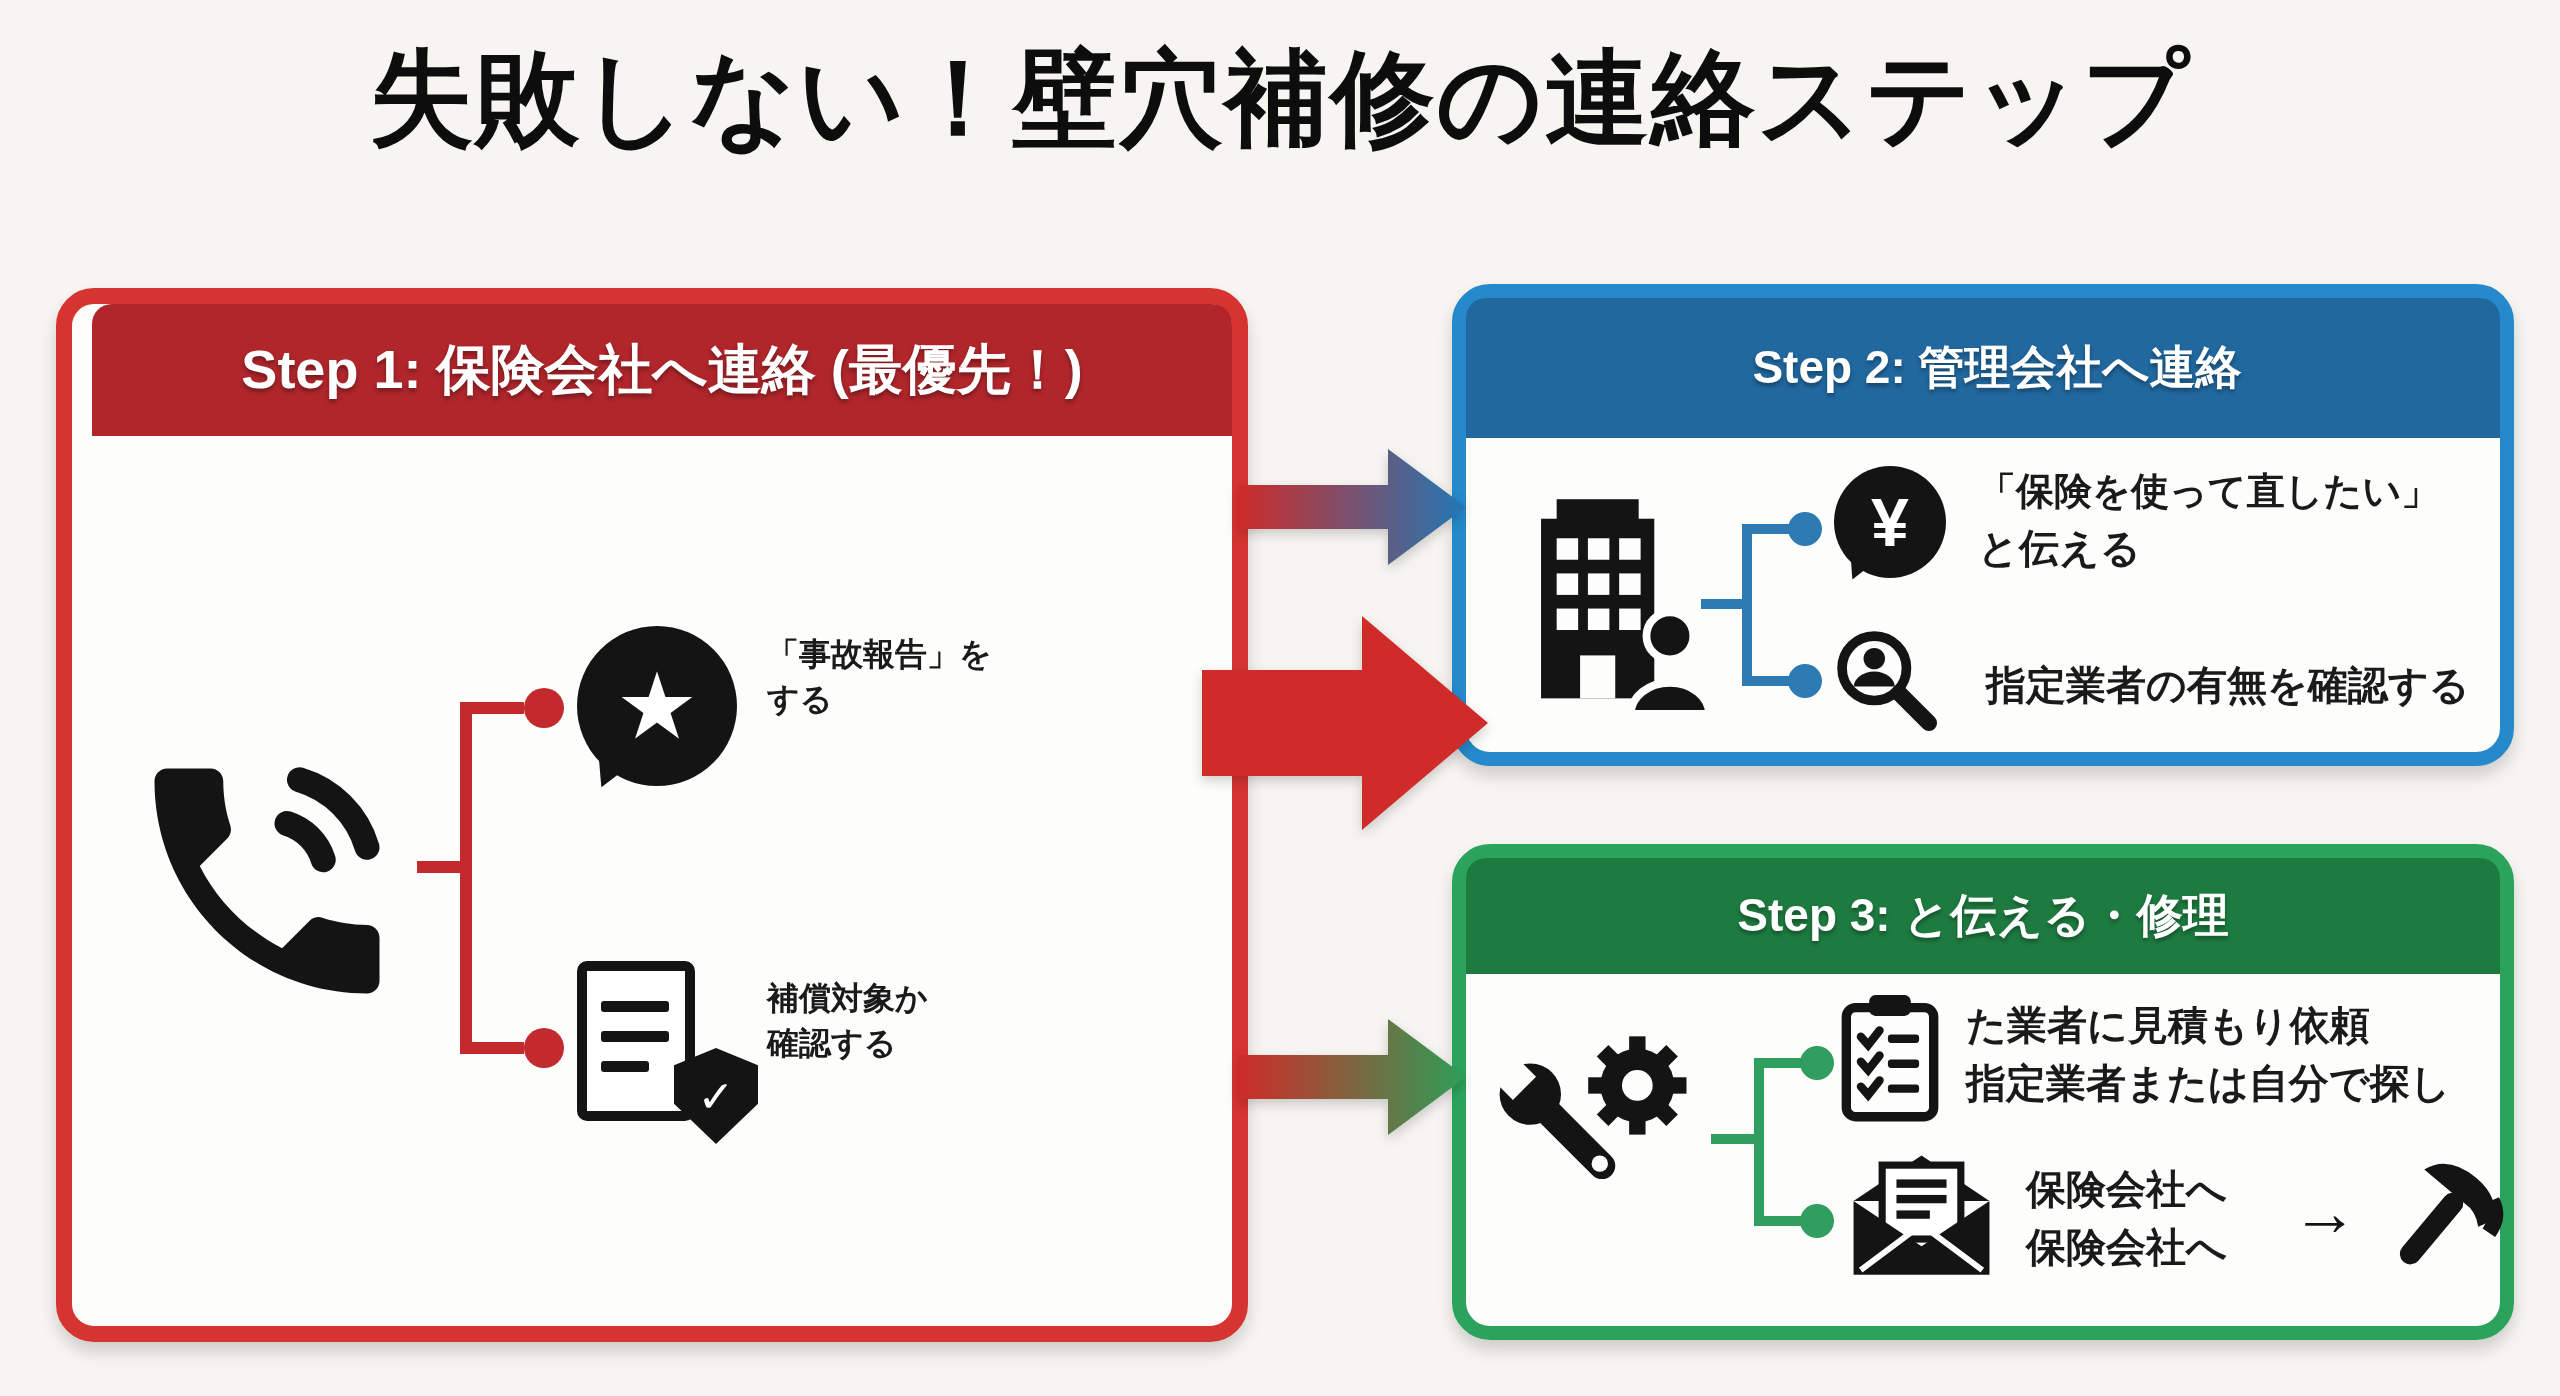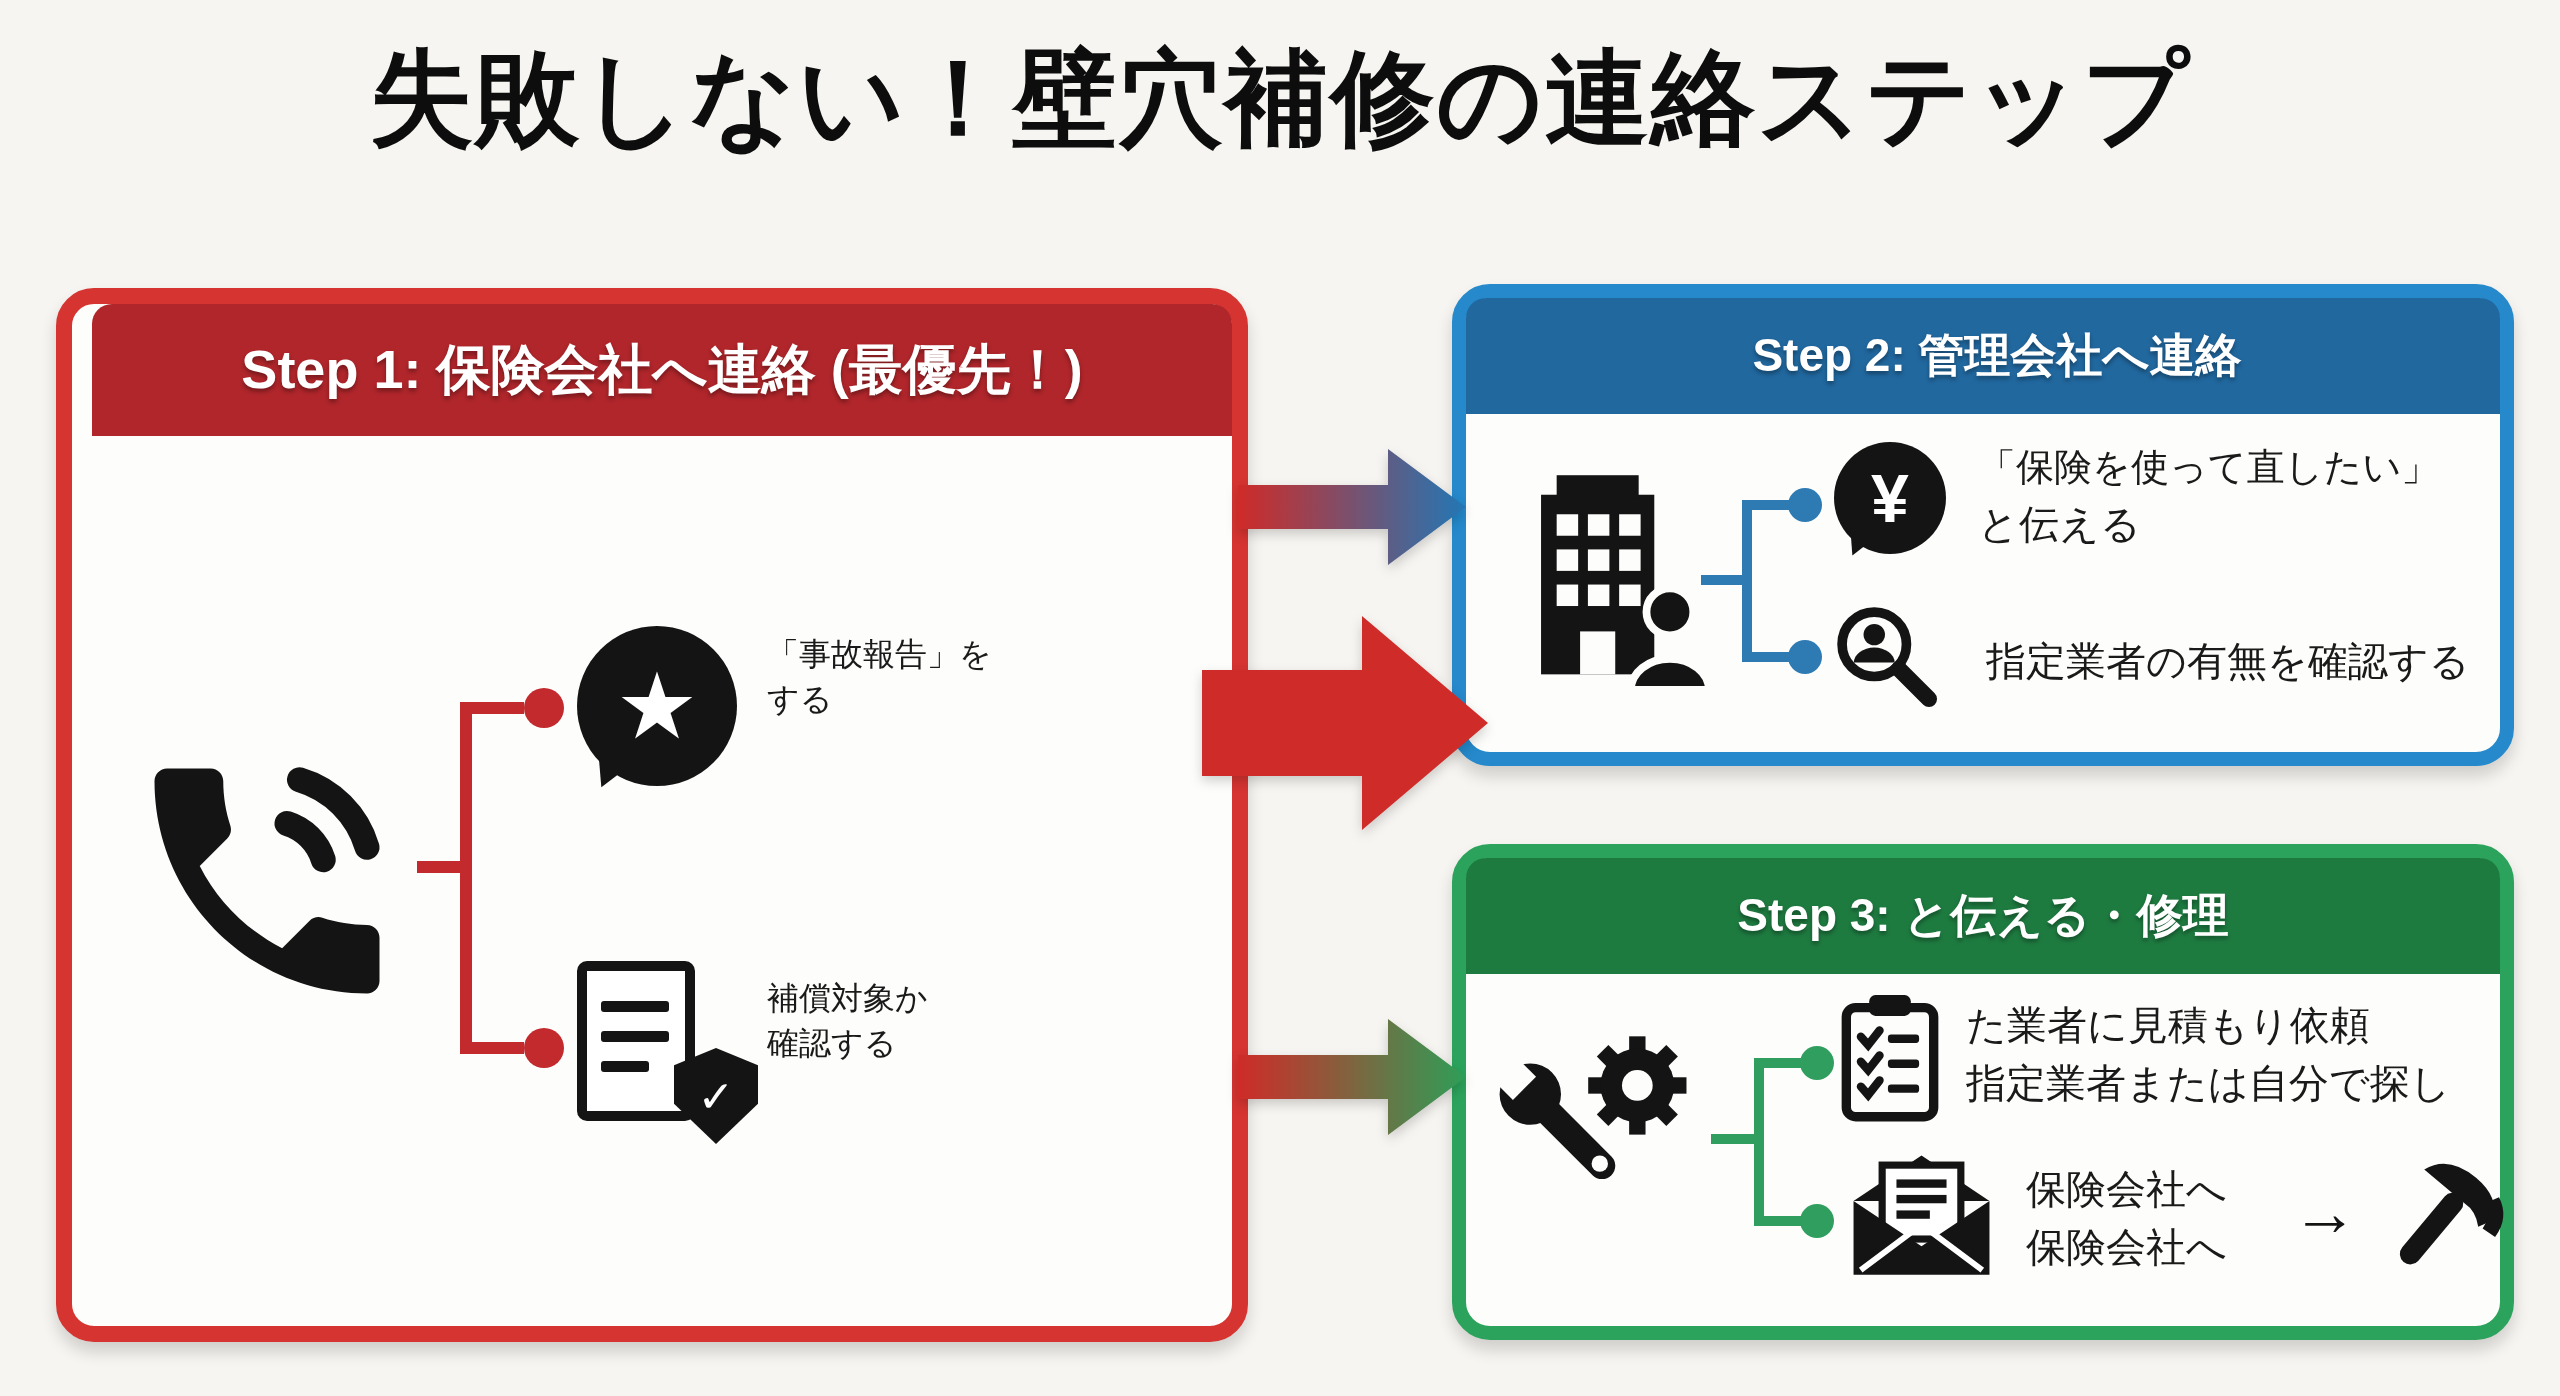--- a/index.html
+++ b/index.html
@@ -19,36 +19,36 @@
 
   .step-box{position:absolute;background:#fdfdfb;border-radius:38px;
     box-shadow:0 10px 16px rgba(0,0,0,.16);}
   .step1.step-box{left:56px;top:288px;width:1192px;height:1054px;border:16px solid var(--step1_border);}
   .step2.step-box{left:1452px;top:284px;width:1062px;height:482px;border:14px solid var(--step2_border);}
   .step3.step-box{left:1452px;top:844px;width:1062px;height:496px;border:14px solid var(--step3_border);}
 
   .step-header{display:flex;align-items:center;justify-content:center;color:#ffffff;
     font-weight:800;text-shadow:0 3px 4px rgba(0,0,0,.35);border-radius:20px 20px 0 0;}
   .step1 .step-header{height:132px;background:var(--step1_header_bg);font-size:54px;margin-left:20px;}
-  .step2 .step-header{height:116px;background:var(--step2_header_bg);font-size:46px;padding-left:28px;}
+  .step2 .step-header{height:140px;background:var(--step2_header_bg);font-size:46px;padding-left:28px;}
   .step3 .step-header{height:116px;background:var(--step3_header_bg);font-size:46px;}
 
   .step-content{position:relative;width:100%;}
   .step1 .step-content{height:890px;}
   .step2 .step-content{height:342px;}
   .step3 .step-content{height:352px;}
 
   .abs{position:absolute;}
   .hline,.vline{position:absolute;}
   .dot{position:absolute;border-radius:50%;}
   .step1 .hline,.step1 .vline,.step1 .dot{background:var(--step1_connector);}
   .step2 .hline,.step2 .vline,.step2 .dot{background:var(--step2_connector);}
   .step3 .hline,.step3 .vline,.step3 .dot{background:var(--step3_connector);}
 
-  .item-text{position:absolute;font-weight:400;color:var(--text_color);}
+  .item-text{position:absolute;font-weight:700;color:var(--text_color);}
   .step1 .item-text{font-size:32px;line-height:1.4;}
   .step2 .item-text,.step3 .item-text{font-size:40px;line-height:1.45;}
   .item-text .narrow{font-size:38px;}
 
   .bubble{position:absolute;background:var(--icon_color);border-radius:50%;
     display:flex;align-items:center;justify-content:center;}
   .bubble .glyph{color:#fff;font-weight:900;}
   .bubble .tail{position:absolute;left:6px;bottom:-24px;width:0;height:0;
     border:22px solid transparent;border-top:40px solid var(--icon_color);transform:rotate(24deg);}
 

